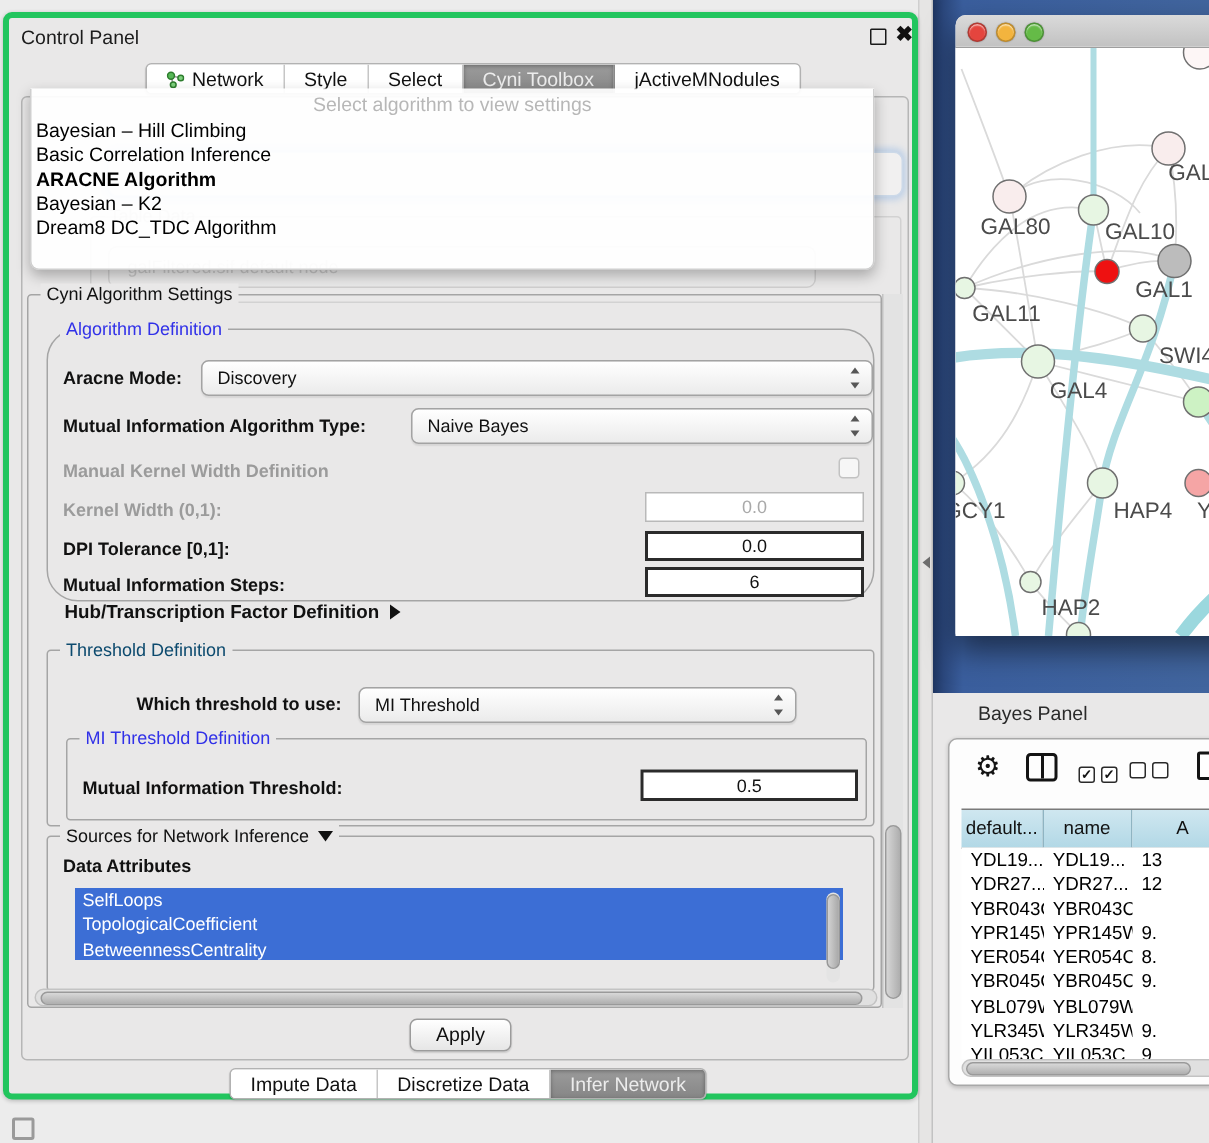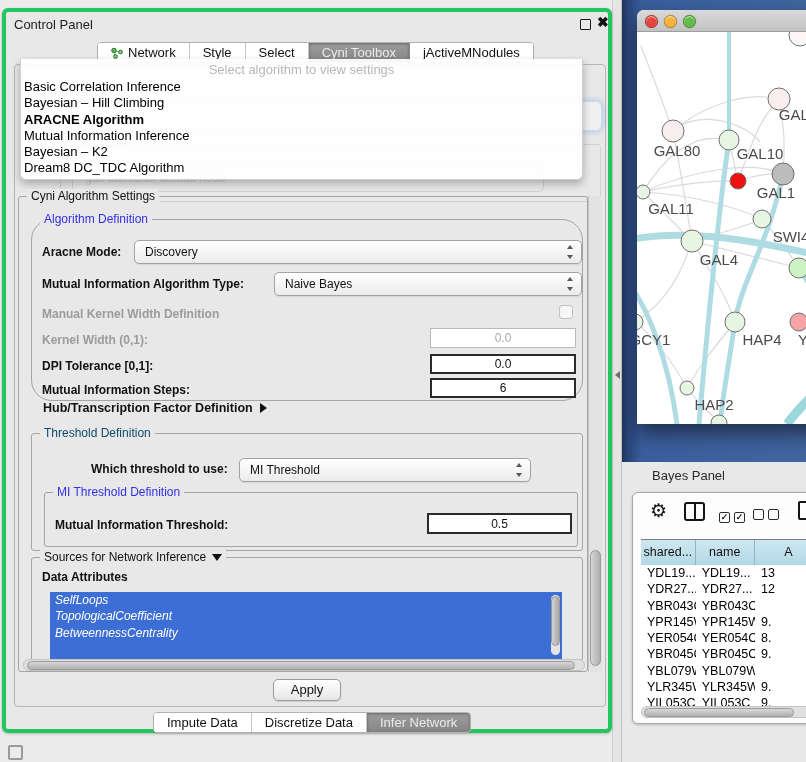--- a/index.html
+++ b/index.html
@@ -216,21 +216,21 @@
   <div class="abs tp-header">
     <div class="abs tp-title">Bayes Panel</div>
   </div>
   <div class="abs" id="table-window">
     <div class="ticon" style="left:17px;top:6px;font-size:19px;">⚙</div>
     <div class="ticon icon-cols" style="left:51px;top:9px;"></div>
     <div class="ticon" style="left:86px;top:13px;"><span class="cb">✓</span><span class="cb">✓</span></div>
     <div class="ticon" style="left:120px;top:13px;"><span class="cb"></span><span class="cb"></span></div>
     <div class="ticon icon-file" style="left:165px;top:8px;"></div>
     <div class="thead" id="t-head" style="left:8px;top:46px;width:182px;">
-        <div class="hc" style="width:72px">shared...</div>
+        <div class="hc" style="width:72px">default...</div>
         <div class="hc" style="width:78px">name</div>
         <div class="hc" style="width:90px">A</div>
       </div>
     <div class="tbody" id="t-body" style="left:8px;top:72px;width:182px;height:141px;">
         <div class="trow">
           <div class="tc" style="width:72px">YDL19...</div>
           <div class="tc" style="width:78px">YDL19...</div>
           <div class="tc" style="width:90px">13</div>
         </div>
         <div class="trow">
@@ -313,24 +313,23 @@
 
     <div class="abs inset"></div>
 
     <div class="abs ghost ghost-combo1"></div>
     <div class="abs ghost ghost-group"></div>
     <div class="abs ghost ghost-gtitle">Table Data</div>
     <div class="abs ghost ghost-combo2">galFiltered.sif default node</div>
 
     <div class="abs popup" id="algo-popup">
       <div class="ph">Select algorithm to view settings</div>
-    <div class="item">Basic Correlation Inference</div>
-        <div class="item">Bayesian – Hill Climbing</div>
+    <div class="item">Bayesian – Hill Climbing</div>
+        <div class="item">Basic Correlation Inference</div>
         <div class="item selected">ARACNE Algorithm</div>
-        <div class="item">Mutual Information Inference</div>
         <div class="item">Bayesian – K2</div>
         <div class="item">Dream8 DC_TDC Algorithm</div>
       </div>
 
     <div class="groupbox" style="left:12px;top:184px;width:570px;height:476px;">
       <div class="gtitle">Cyni Algorithm Settings</div>
 
       <div class="groupbox" style="left:12px;top:22px;width:552px;height:182px;border-radius:21px;">
         <div class="gtitle blue">Algorithm Definition</div>
         <div class="flabel" style="left:10px;top:25px;">Aracne Mode:</div>
@@ -365,21 +364,21 @@
         <div class="groupbox" style="left:12px;top:58px;width:534px;height:55px;">
           <div class="gtitle blue">MI Threshold Definition</div>
           <div class="flabel" style="left:10px;top:25px;">Mutual Information Threshold:</div>
           <input class="tfield dark" style="left: 382px; top: 20px; width: 145px; height: 21px;" readonly="" value="0.5">
         </div>
       </div>
 
       <div class="groupbox" style="left:12px;top:360px;width:552px;height:104px;">
         <div class="gtitle"><span>Sources for Network Inference</span><span class="tri-down"></span></div>
         <div class="flabel" style="left:10px;top:12px;">Data Attributes</div>
-        <div class="attrlist" id="attr-list" style="left:18px;top:34px;width:512px;height:68px;font-style:italic;">
+        <div class="attrlist" id="attr-list" style="left:18px;top:34px;width:512px;height:48px;">
             <div class="aitem">SelfLoops</div>
             <div class="aitem">TopologicalCoefficient</div>
             <div class="aitem">BetweennessCentrality</div>
           <div class="list-vscroll">
               <div class="list-vthumb"></div>
             </div>
         </div>
       </div>
 
       <div class="htrack" style="left:4px;top:462px;width:562px;height:12px;">

